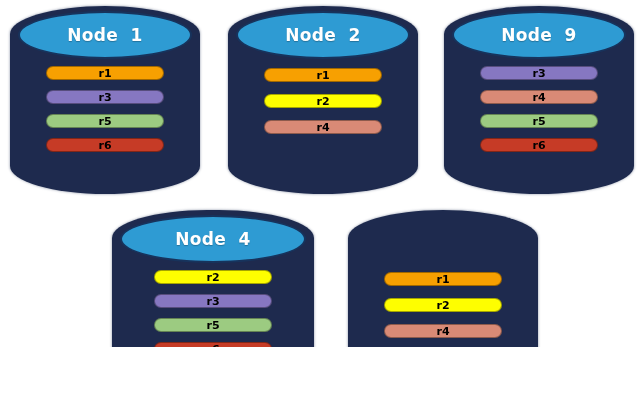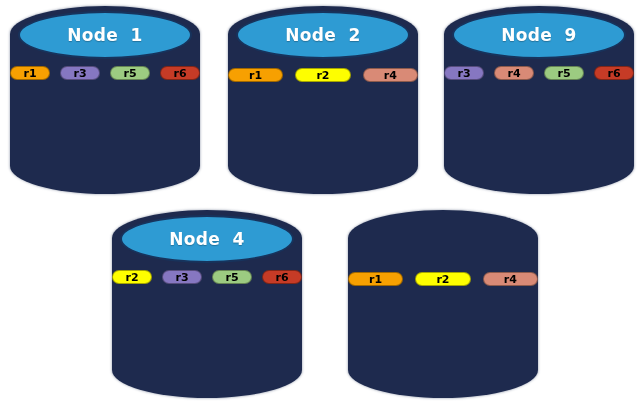--- a/index.html
+++ b/index.html
@@ -4,33 +4,33 @@
 <style>
   html, body {
     margin: 0;
     padding: 0;
     background: #ffffff;
     font-family: "DejaVu Sans", "Liberation Sans", sans-serif;
   }
   .canvas {
     position: relative;
     width: 638px;
-    height: 402px;
+    height: 347px;
     background: #ffffff;
     overflow: hidden;
   }
   .node {
     position: absolute;
     width: 190px;
     height: 188px;
   }
   .node.n1 { left: 10px;  top: 6px; }
   .node.n2 { left: 228px; top: 6px; }
   .node.n3 { left: 444px; top: 6px; }
-  .node.n4 { left: 112px; top: 210px; }
+  .node.n4 { left: 112px; top: 210px; padding-left: 12px; }
   .node.n5 { left: 348px; top: 210px; }
 
   .cyl-body {
     position: absolute;
     inset: 0;
     border-radius: 95px / 28px;
     box-shadow: 0 0 2px 1px rgba(130, 140, 160, 0.45);
   }
   .cyl-cap {
     position: absolute;
@@ -52,21 +52,21 @@
     white-space: pre;
     letter-spacing: 0.3px;
     text-shadow: 0 1px 1px rgba(0,0,0,0.25);
   }
   .bars {
     position: absolute;
     left: 0;
     right: 0;
     top: 0;
     display: flex;
-    flex-direction: row;
+    flex-direction: column;
     align-items: center;
   }
   .node.four  .bars { padding-top: 60px; gap: 10px; }
   .node.three .bars { padding-top: 62px; gap: 12px; }
   .bar {
     width: 118px;
     height: 14px;
     border-radius: 7px;
     border: 1px solid rgba(0, 0, 0, 0.35);
     box-sizing: border-box;

